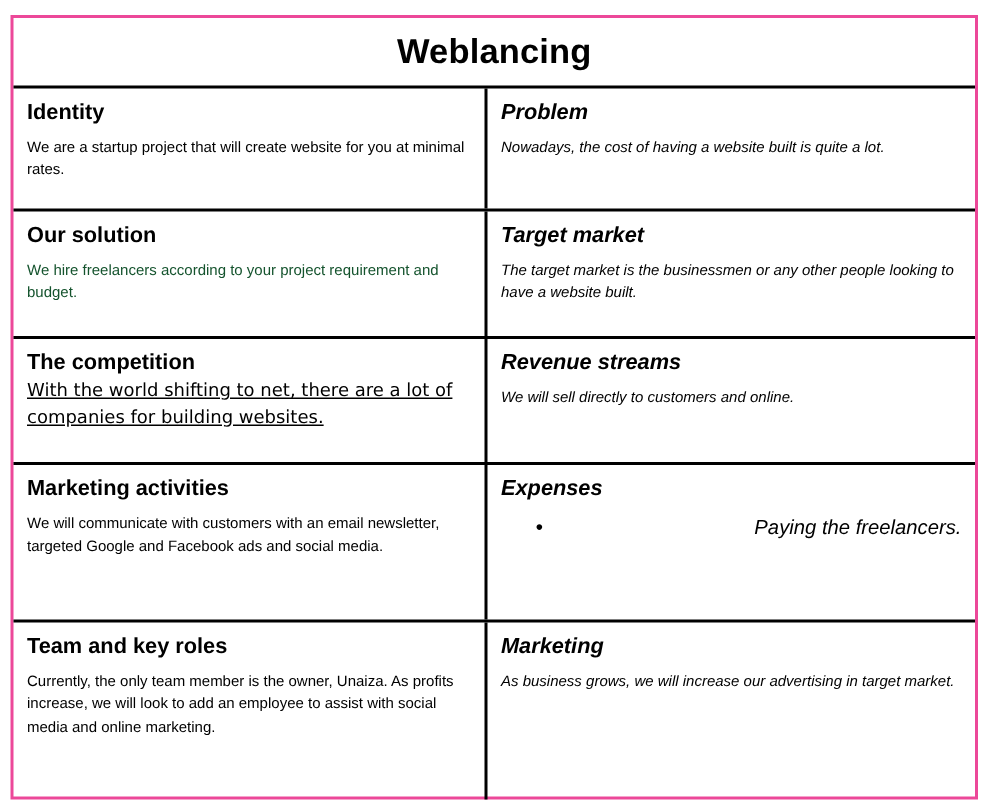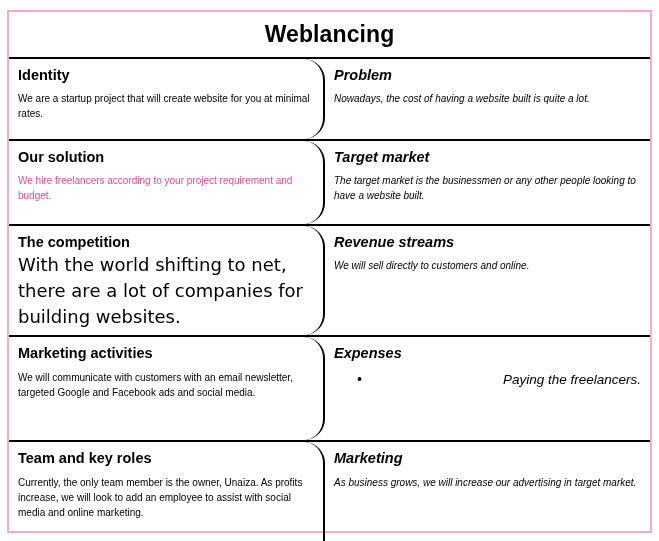--- a/index.html
+++ b/index.html
@@ -22,21 +22,21 @@
     overflow: hidden;
   }
 
   
   .bmc-table {
     position: absolute;
     left: 7px;
     top: 10px;
     width: 645px;
     height: 523px;
-    border: 2px solid #f9a8d4;
+    border: 2px solid #ec4899;
     box-sizing: border-box;
     display: flex;
     flex-direction: column;
   }
 
   
   .title-band {
     height: 47px;
     flex: 0 0 47px;
     border-bottom: 2px solid #000000;
@@ -66,21 +66,20 @@
   .row-identity  { flex: 0 0 82px; }
   .row-solution  { flex: 0 0 85px; }
   .row-compete   { flex: 0 0 84px; }
   .row-marketing { flex: 0 0 105px; }
   .row-team      { flex: 0 0 118px; }
 
   .cell {
     box-sizing: border-box;
     padding: 7px 9px 5px 9px;
     overflow: hidden;
-    border-radius: 21px;
   }
   .cell-left {
     flex: 0 0 316px;
     border-right: 2px solid #000000;
   }
   .cell-right {
     flex: 1 1 auto;
     font-style: italic;
   }
 
@@ -93,31 +92,32 @@
   }
   .cell-body {
     font-size: 10px;
     color: #000000;
     line-height: 1.52;
     margin: 0;
   }
 
   
   .body-muted {
-    color: #ec4899;
+    color: #14532d;
   }
 
   
   .heading-tight {
     margin-bottom: 1px;
   }
   .body-alt {
     font-family: "DejaVu Sans", sans-serif;
-    font-size: 18px;
+    font-size: 12px;
     line-height: 1.45;
+    text-decoration: underline;
   }
 
   
   .bullet-list {
     margin: 0;
     padding: 0;
     list-style: none;
   }
   .bullet-item {
     position: relative;

